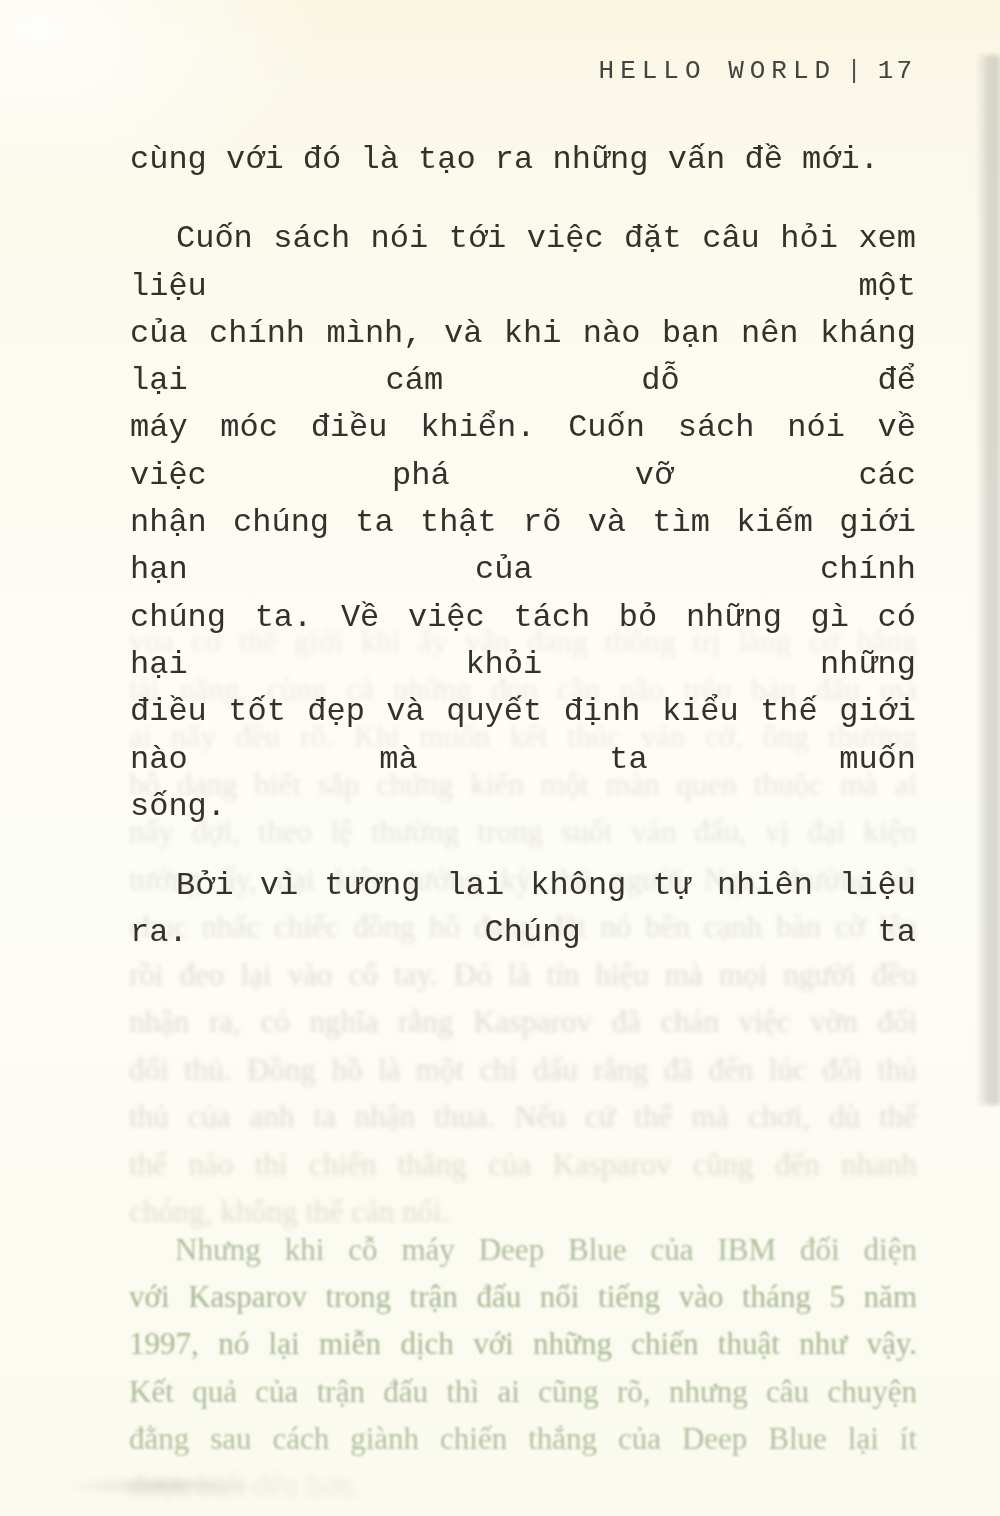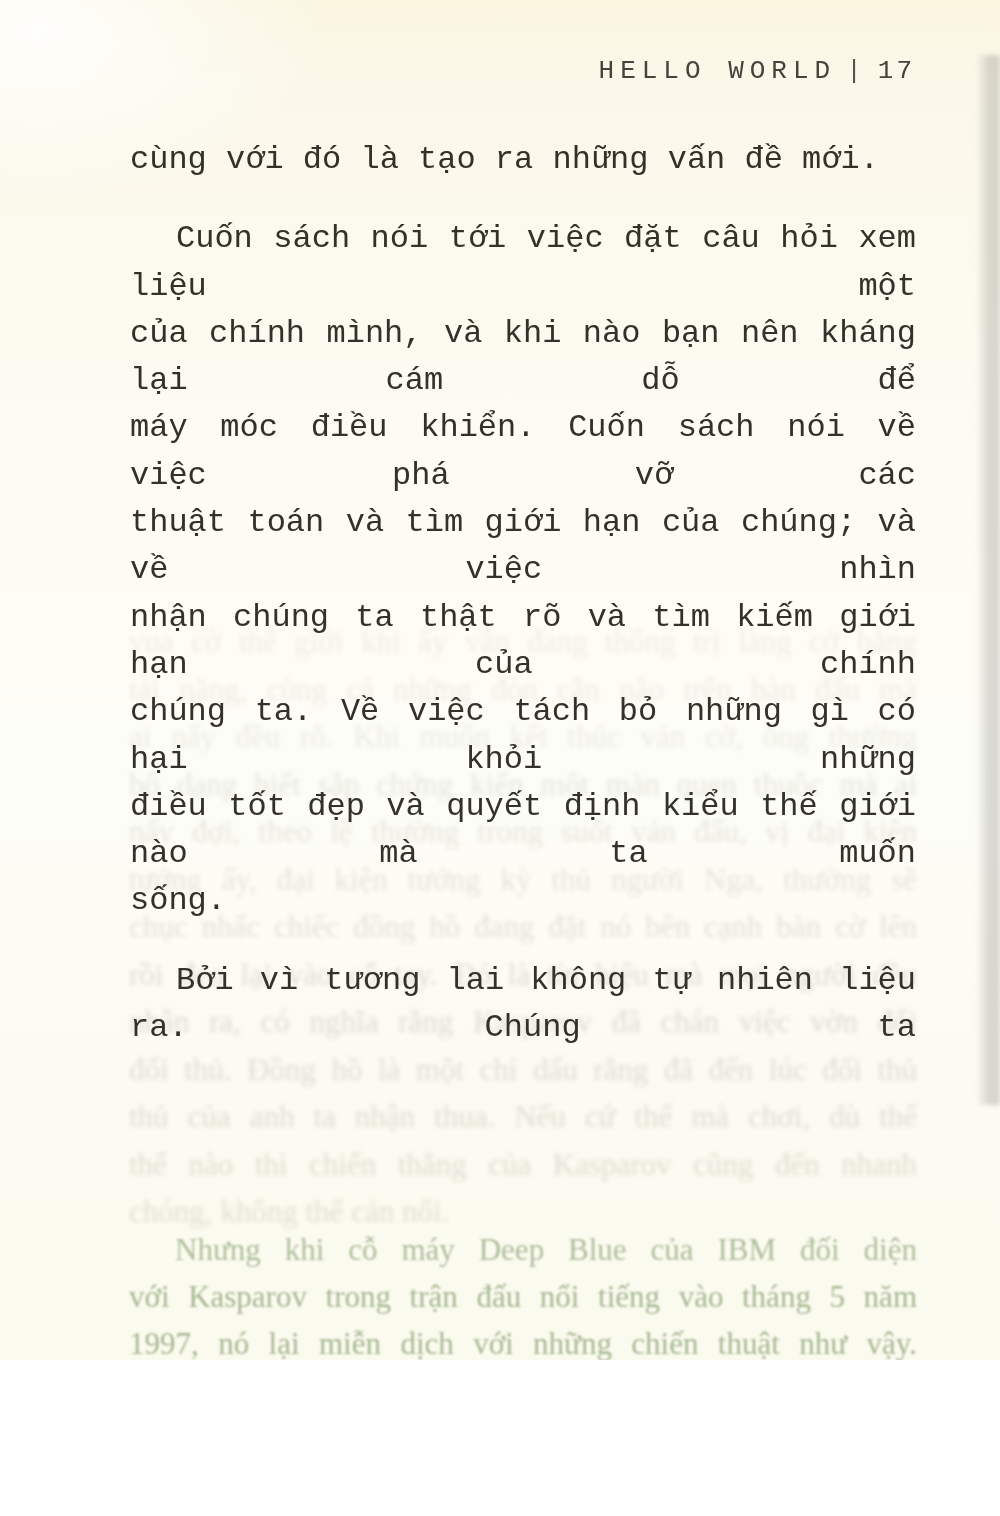--- a/index.html
+++ b/index.html
@@ -1,18 +1,18 @@
 <!DOCTYPE html>
 <html lang="vi"><head>
 <meta charset="utf-8">
 <style>
   html,body{margin:0;padding:0;}
   .page{
     position:relative;
-    width:1000px;height:1360px;
+    width:1000px;height:1516px;
     overflow:hidden;
     background:
       radial-gradient(ellipse 420px 240px at 40px 30px, rgba(255,255,255,.85), rgba(255,255,255,0) 70%),
       linear-gradient(180deg,#faf6e0 0%, #fbf8e9 6%, #fcfaee 18%, #fdfcf4 38%, #fdfdf7 58%, #fcfbf2 80%, #fbfaee 100%);
     font-family:"Liberation Serif","DejaVu Serif",serif;
   }
   
   .edge-shade{
     position:absolute;left:976px;top:55px;width:24px;height:1050px;
     background:linear-gradient(90deg, rgba(158,157,150,0) 0%, rgba(158,157,150,.38) 55%, rgba(170,169,162,.45) 100%);
@@ -89,21 +89,20 @@
 
   <div class="header">
     <span class="title">HELLO WORLD</span><span class="sep">|</span><span class="pagenum">17</span>
   </div>
 
   <div class="bodytext">
     <div class="line nj">cùng với đó là tạo ra những vấn đề mới.</div>
     <div class="line ind">Cuốn sách nói tới việc đặt câu hỏi xem liệu một</div>
     <div class="line">của chính mình, và khi nào bạn nên kháng lại cám dỗ để</div>
     <div class="line">máy móc điều khiển. Cuốn sách nói về việc phá vỡ các</div>
-    <div class="line">thuật toán và tìm giới hạn của chúng; và về việc nhìn</div>
     <div class="line">nhận chúng ta thật rõ và tìm kiếm giới hạn của chính</div>
     <div class="line">chúng ta. Về việc tách bỏ những gì có hại khỏi những</div>
     <div class="line">điều tốt đẹp và quyết định kiểu thế giới nào mà ta muốn</div>
     <div class="line nj">sống.</div>
     <div class="line ind">Bởi vì tương lai không tự nhiên liệu ra. Chúng ta</div>
   </div>
 
   <div class="ghost ghost-gray">
     <div>vua cờ thế giới khi ấy vẫn đang thống trị làng cờ bằng</div>
     <div>tài năng, cùng cả những đòn cân não trên bàn đấu mà</div>

